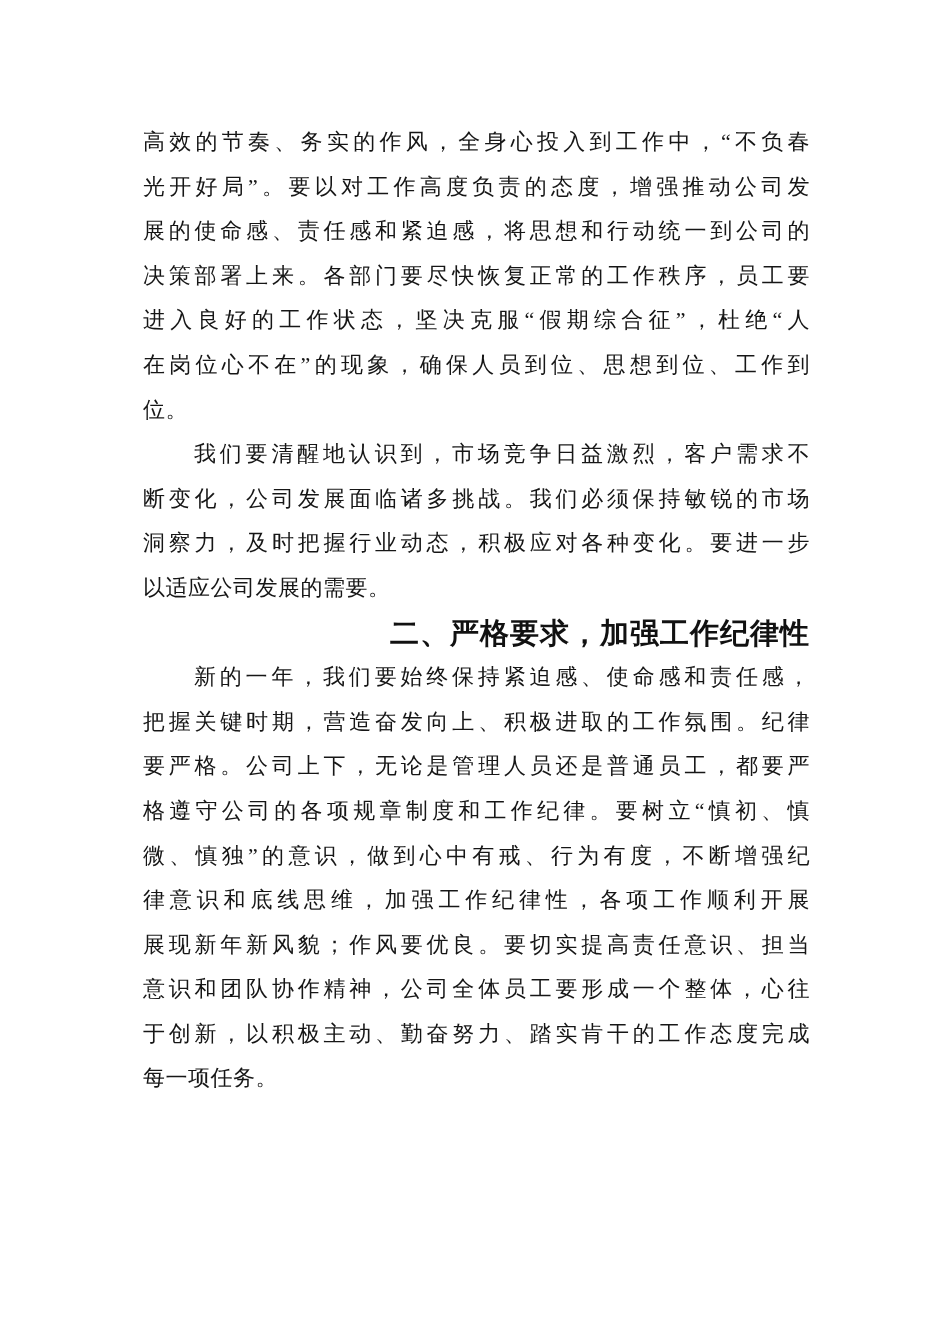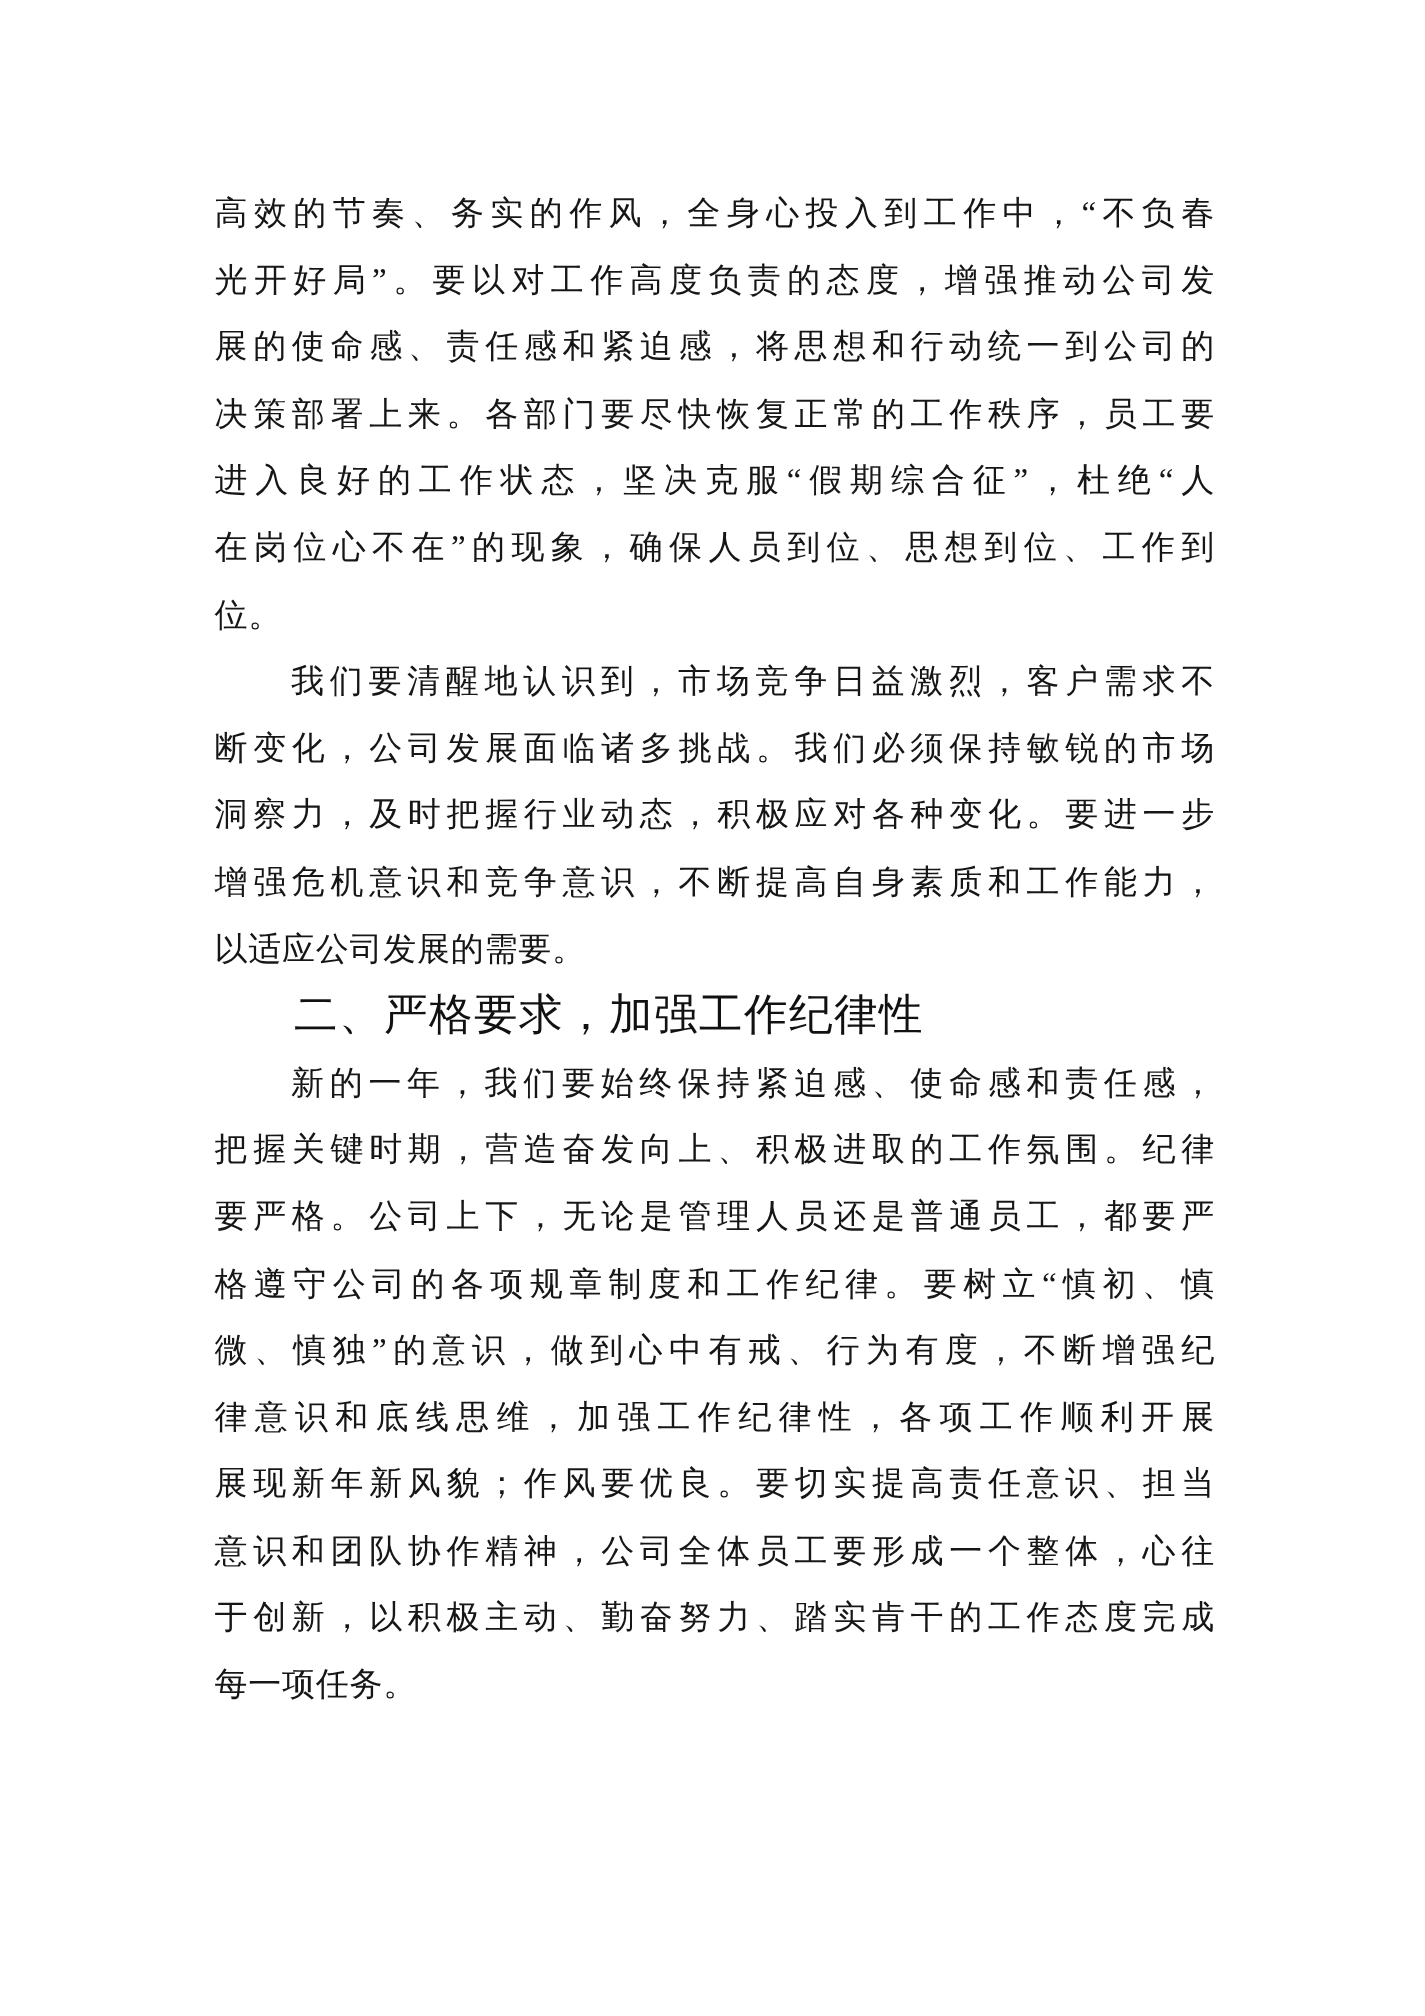--- a/index.html
+++ b/index.html
@@ -33,25 +33,25 @@
     white-space: nowrap;
     color: #161616;
   }
   .line.first-indent { padding-left: 51px; }
   .line.last-line { text-align-last: left; }
   .heading-line {
     height: 44.6px;
     line-height: 44.6px;
     padding-left: 53px;
     font-family: "Liberation Sans", sans-serif;
-    font-weight: 400;
+    font-weight: 700;
     font-size: 29px;
     letter-spacing: 1px;
     color: #111111;
-    text-align: left;
+    text-align: right;
     white-space: nowrap;
   }
 </style>
 </head>
 <body>
 
 <div class="page">
 
   <div class="para">
     <div class="line">高效的节奏、务实的作风，全身心投入到工作中，“不负春</div>
@@ -60,21 +60,20 @@
     <div class="line">决策部署上来。各部门要尽快恢复正常的工作秩序，员工要</div>
     <div class="line">进入良好的工作状态，坚决克服“假期综合征”，杜绝“人</div>
     <div class="line">在岗位心不在”的现象，确保人员到位、思想到位、工作到</div>
     <div class="line last-line">位。</div>
   </div>
 
   <div class="para">
     <div class="line first-indent">我们要清醒地认识到，市场竞争日益激烈，客户需求不</div>
     <div class="line">断变化，公司发展面临诸多挑战。我们必须保持敏锐的市场</div>
     <div class="line">洞察力，及时把握行业动态，积极应对各种变化。要进一步</div>
-    <div class="line">增强危机意识和竞争意识，不断提高自身素质和工作能力，</div>
     <div class="line last-line">以适应公司发展的需要。</div>
   </div>
 
   <div class="heading-line">二、严格要求，加强工作纪律性</div>
 
   <div class="para">
     <div class="line first-indent">新的一年，我们要始终保持紧迫感、使命感和责任感，</div>
     <div class="line">把握关键时期，营造奋发向上、积极进取的工作氛围。纪律</div>
     <div class="line">要严格。公司上下，无论是管理人员还是普通员工，都要严</div>
     <div class="line">格遵守公司的各项规章制度和工作纪律。要树立“慎初、慎</div>

